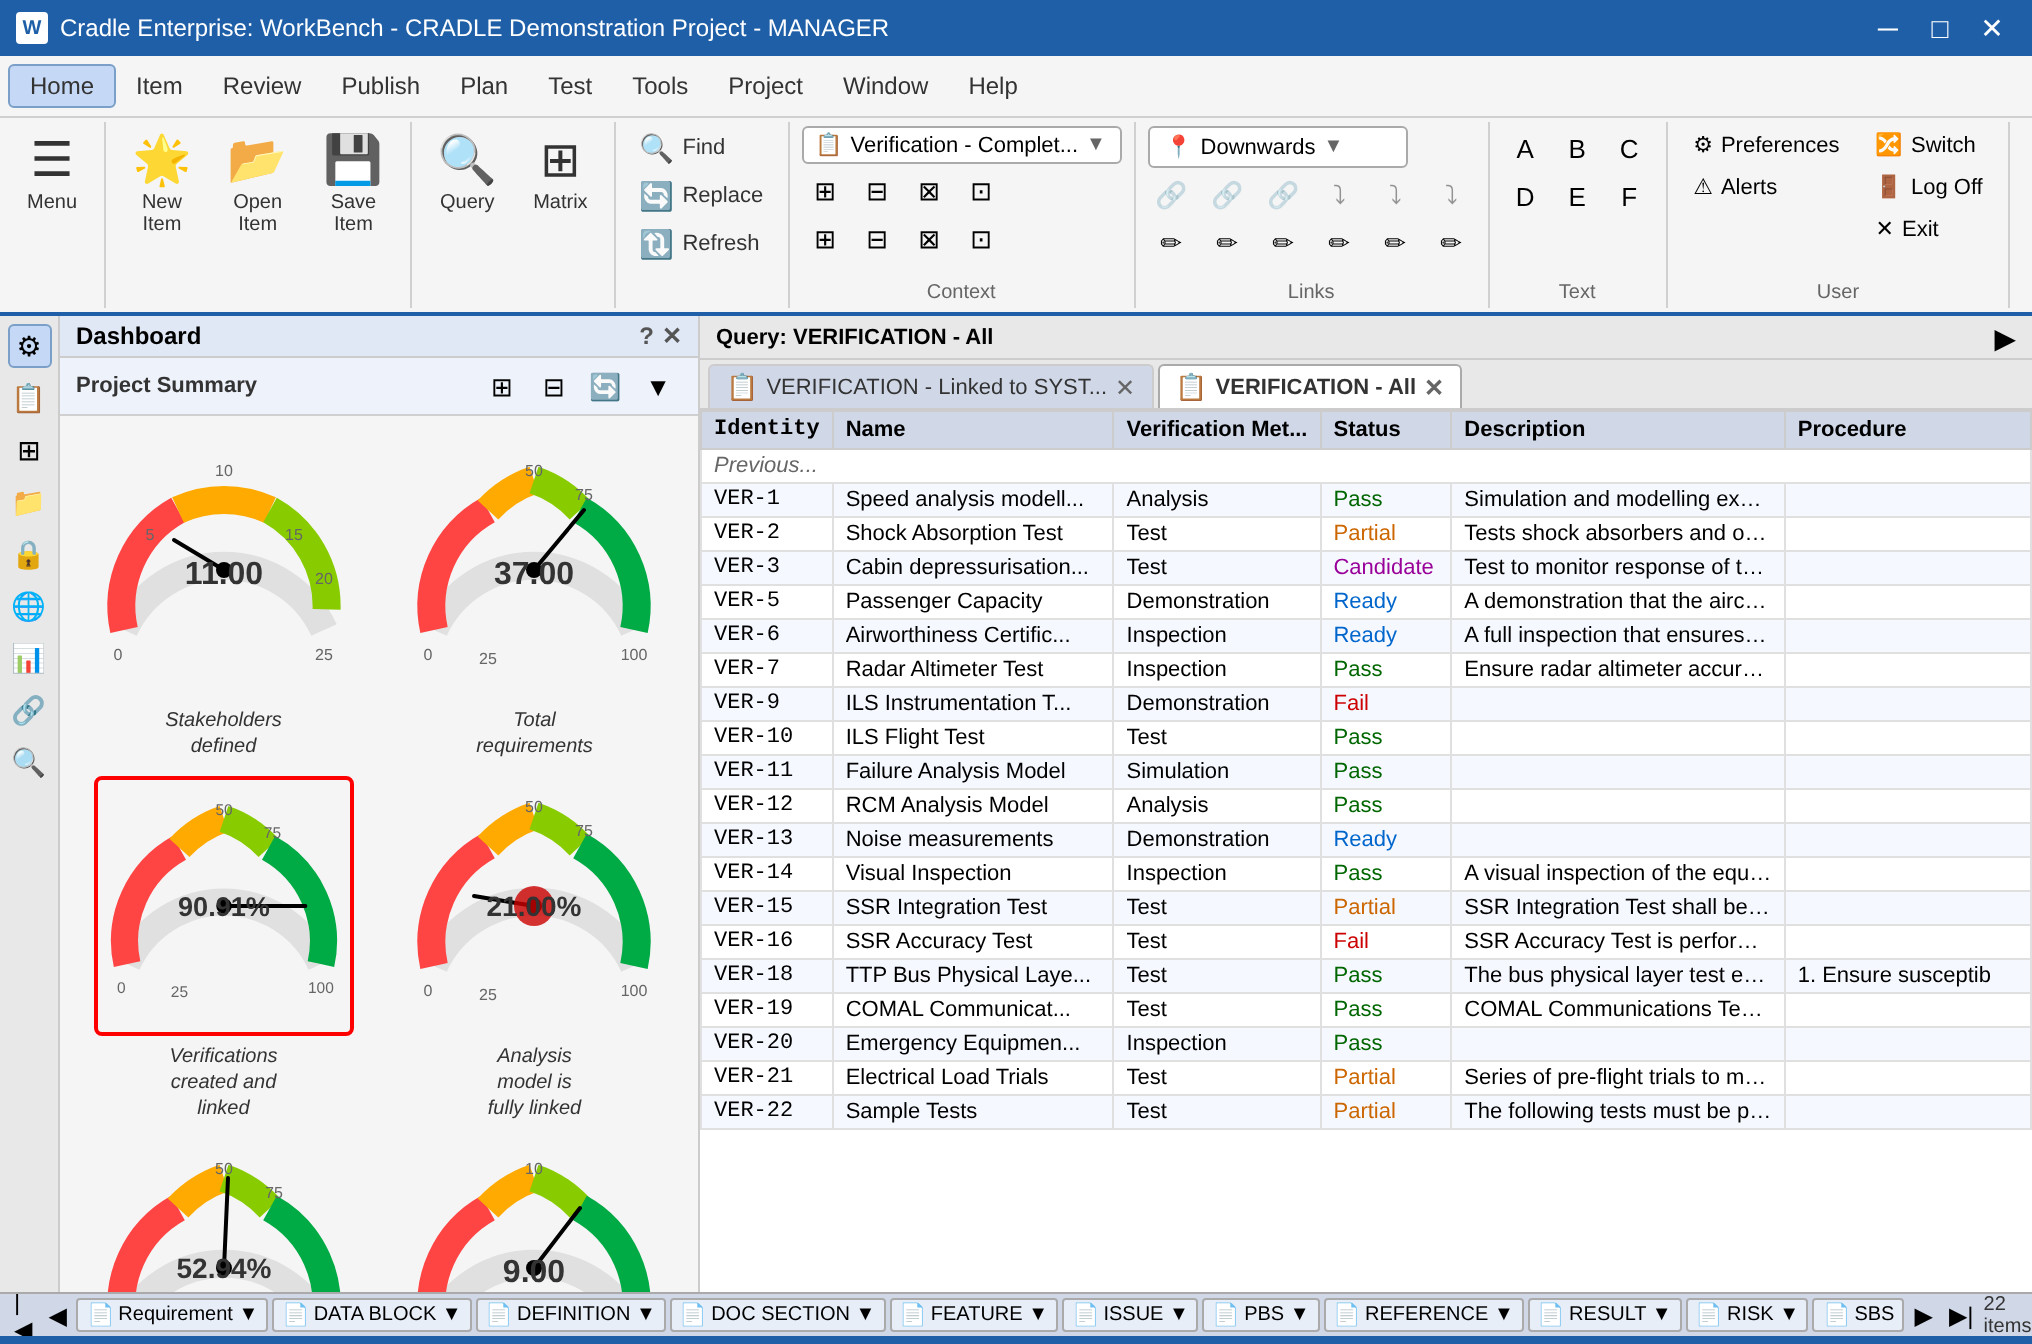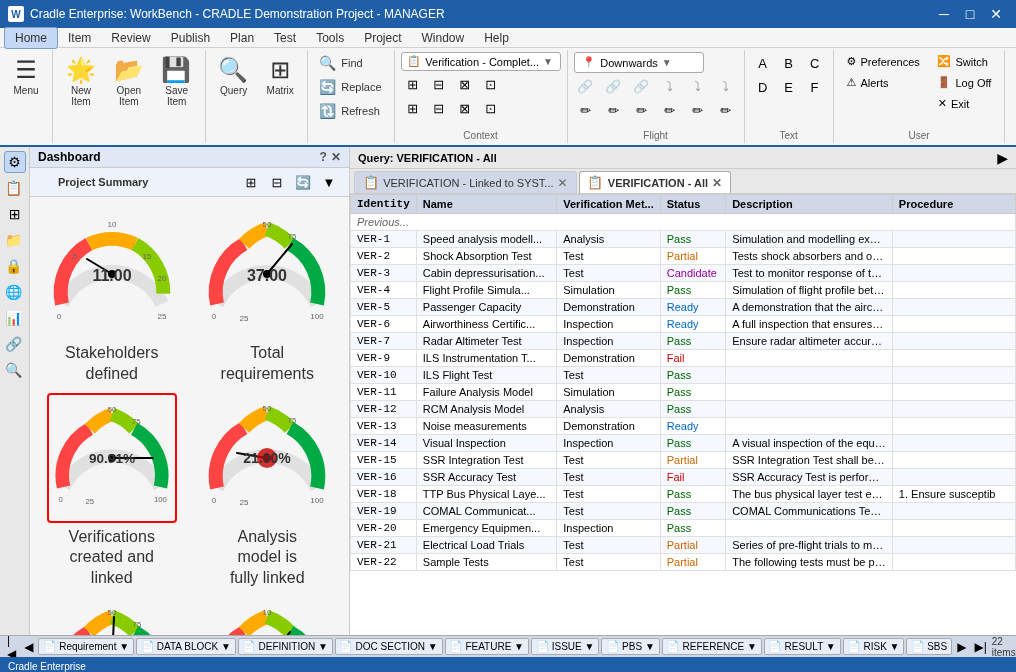--- a/index.html
+++ b/index.html
@@ -20,21 +20,21 @@
     .title-bar-text { font-size: 12px; }
     .title-bar-controls { display: flex; gap: 2px; }
     .title-btn { width: 24px; height: 18px; background: transparent; border: none; color: white; cursor: pointer; font-size: 14px; display: flex; align-items: center; justify-content: center; }
 
     
     .menu-bar {
       background: #f5f5f5;
       border-bottom: 1px solid #d0d0d0;
       display: flex;
       align-items: center;
-      height: 20px;
+      height: 31px;
       padding: 0 4px;
     }
     .menu-item {
       padding: 3px 10px;
       cursor: pointer;
       border-radius: 3px;
       font-size: 12px;
       color: #333;
     }
     .menu-item:hover, .menu-item.active { background: #c5d8f5; }
@@ -213,43 +213,44 @@
     .panel-header-controls { display: flex; gap: 4px; }
     .panel-ctrl { cursor: pointer; font-size: 12px; color: #555; }
     .panel-subheader {
       display: flex;
       align-items: center;
       justify-content: space-between;
       padding: 3px 8px;
       background: #eef2fa;
       border-bottom: 1px solid #d0d0d0;
     }
-    .panel-sub-title { font-size: 11px; font-weight: bold; color: #333; margin-left: 20px; }
+    .panel-sub-title { font-size: 11px; font-weight: bold; color: #333; }
     .panel-sub-controls { display: flex; gap: 2px; }
 
     
     .gauges-grid {
       display: grid;
       grid-template-columns: 1fr 1fr;
       gap: 8px;
       padding: 12px 8px;
       overflow-y: auto;
       flex: 1;
     }
     .gauge-item {
       display: flex;
       flex-direction: column;
       align-items: center;
       gap: 4px;
     }
     .gauge-label {
-      font-size: 16px;
+      font-size: 10px;
       text-align: center;
       color: #333;
       line-height: 1.3;
+      font-style: italic;
     }
     .gauge-container {
       position: relative;
       width: 130px;
       height: 130px;
     }
     .gauge-container.highlighted {
       border: 2px solid red;
       border-radius: 4px;
     }
@@ -539,21 +540,21 @@
       </div>
       <div class="context-row">
         <div class="icon-btn">✏</div>
         <div class="icon-btn">✏</div>
         <div class="icon-btn">✏</div>
         <div class="icon-btn">✏</div>
         <div class="icon-btn">✏</div>
         <div class="icon-btn">✏</div>
       </div>
     </div>
-    <span class="ribbon-group-label">Flight</span>
+    <span class="ribbon-group-label">Links</span>
   </div>
 
   <div class="ribbon-group">
     <div class="context-section">
       <div style="display:grid;grid-template-columns:1fr 1fr 1fr;gap:2px;padding-bottom:14px">
         <div class="icon-btn">A</div>
         <div class="icon-btn">B</div>
         <div class="icon-btn">C</div>
         <div class="icon-btn">D</div>
         <div class="icon-btn">E</div>
@@ -819,28 +820,20 @@
   </tr>
             <tr>
     <td class="col-identity">VER-3</td>
     <td class="col-name">Cabin depressurisation...</td>
     <td class="col-method">Test</td>
     <td class="col-status status-candidate">Candidate</td>
     <td class="col-desc">Test to monitor response of the c...</td>
     <td class="col-proc"></td>
   </tr>
             <tr>
-    <td class="col-identity">VER-4</td>
-    <td class="col-name">Flight Profile Simula...</td>
-    <td class="col-method">Simulation</td>
-    <td class="col-status status-pass">Pass</td>
-    <td class="col-desc">Simulation of flight profile betwe...</td>
-    <td class="col-proc"></td>
-  </tr>
-            <tr>
     <td class="col-identity">VER-5</td>
     <td class="col-name">Passenger Capacity</td>
     <td class="col-method">Demonstration</td>
     <td class="col-status status-ready">Ready</td>
     <td class="col-desc">A demonstration that the aircraft ...</td>
     <td class="col-proc"></td>
   </tr>
             <tr>
     <td class="col-identity">VER-6</td>
     <td class="col-name">Airworthiness Certific...</td>

